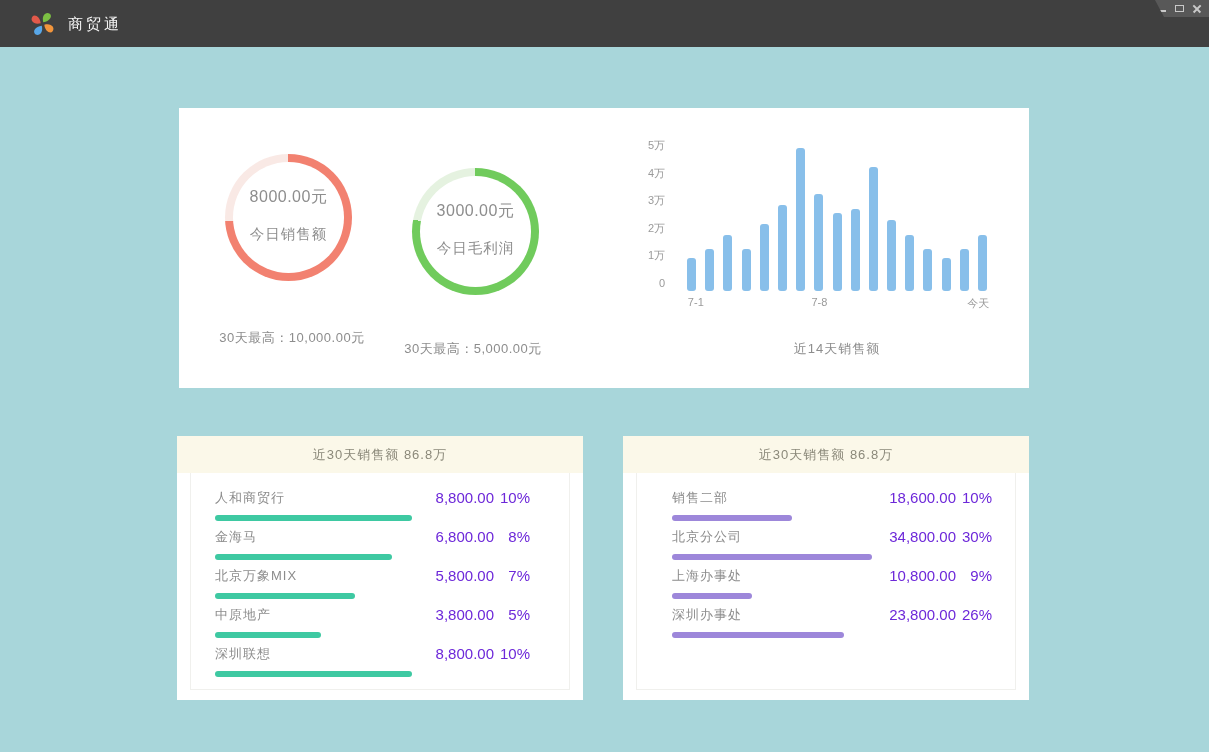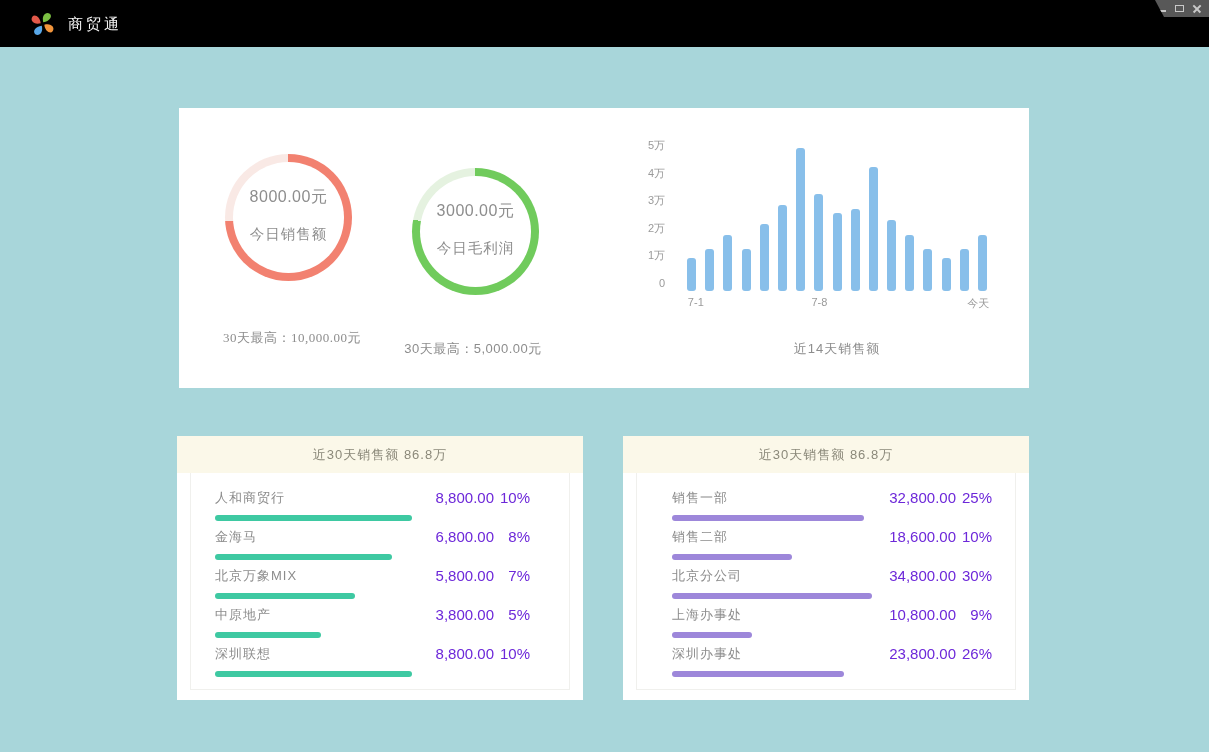--- a/index.html
+++ b/index.html
@@ -1,20 +1,20 @@
 <!DOCTYPE html>
 <html><head>
 <meta charset="utf-8">
 <style>
   * { margin:0; padding:0; box-sizing:border-box; }
   html,body { width:1209px; height:752px; overflow:hidden; }
   body { font-family:"Liberation Sans","DejaVu Sans",sans-serif; background:#a8d6da; position:relative; }
 
   
-  .topbar { position:absolute; left:0; top:0; width:1209px; height:47px; background:#000000; }
+  .topbar { position:absolute; left:0; top:0; width:1209px; height:47px; background:#404040; }
   .brand-logo { position:absolute; left:29px; top:10px; width:27px; height:27px; }
   .brand-name { position:absolute; left:68px; top:15px; font-size:15px; letter-spacing:3px; color:#f5f5f5; }
   .topbar-right { position:absolute; right:118px; top:0; height:47px; display:flex; align-items:center; gap:24px; }
   .topbar-link { font-size:13px; color:#eeeeee; letter-spacing:1px; cursor:pointer; }
 
   
   .win-controls { position:absolute; right:0; top:0; width:54px; height:17px; background:#585858;
                   clip-path:polygon(0 0,100% 0,100% 100%,9px 100%);
                   display:flex; align-items:center; justify-content:flex-end; gap:9px; padding-right:8px; }
   .wc { display:inline-block; cursor:pointer; }
@@ -31,21 +31,21 @@
   .card-br  { left:623px; top:436px; width:406px; height:264px; }
 
   
   .donut { position:absolute; width:127px; height:127px; border-radius:50%; }
   .donut::before { content:""; position:absolute; inset:8px; background:#fff; border-radius:50%; }
   .donut-inner { position:absolute; inset:0; display:flex; flex-direction:column; align-items:center; justify-content:center; gap:17px; transform:translateY(-2px); z-index:1; }
   .donut-value { font-size:16px; color:#8d8d8d; letter-spacing:0.5px; }
   .donut-label { font-size:14.5px; color:#8d8d8d; letter-spacing:1px; }
   .donut-1 { left:46px; top:46px; } .donut-2 { left:233px; top:60px; }
   .gauge-note { position:absolute; width:200px; text-align:center; font-size:13px; color:#8d8d8d; letter-spacing:0.5px; }
-  .note-1 { left:13px; top:221px;font-family:Liberation Serif, serif; } .note-2 { left:194px; top:232px; }
+  .note-1 { left:13px; top:221px; } .note-2 { left:194px; top:232px; }
 
   
   .chart { position:absolute; left:460px; top:20px; width:360px; height:250px; }
   .yaxis { position:absolute; left:0; top:0; width:26px; height:170px; }
   .ytick { position:absolute; right:0; width:26px; text-align:right; font-size:11px; color:#9a9a9a; line-height:14px; }
   .plot { position:absolute; left:48px; top:17px; width:300px; height:142px; display:flex; align-items:flex-end; justify-content:space-between; }
   .vbar { width:9px; border-radius:3px; margin-bottom:-4px; }
   .xaxis { position:absolute; left:48px; top:168px; width:300px; height:16px; }
   .xtick { position:absolute; transform:translateX(-50%); font-size:11px; color:#9a9a9a; white-space:nowrap; }
   .chart-title { position:absolute; left:48px; top:212px; width:300px; text-align:center; font-size:13px; color:#8d8d8d; letter-spacing:1px; }
@@ -196,30 +196,20 @@
       </div>
     </div>
 </div>
 
 <div class="card card-br">
   <div class="list-header">近30天销售额 86.8万</div>
   <div class="list-frame"></div>
   <div class="rows">
       <div class="row">
         <div class="bar-group">
-          <div class="row-label">销售一部</div>
-          <div class="hbar" style="width: 192px; background: rgb(157, 135, 218);"></div>
-        </div>
-        <div class="vals">
-          <span class="amount">32,800.00</span>
-          <span class="pct">25%</span>
-        </div>
-      </div>
-      <div class="row">
-        <div class="bar-group">
           <div class="row-label">销售二部</div>
           <div class="hbar" style="width: 120px; background: rgb(157, 135, 218);"></div>
         </div>
         <div class="vals">
           <span class="amount">18,600.00</span>
           <span class="pct">10%</span>
         </div>
       </div>
       <div class="row">
         <div class="bar-group">

